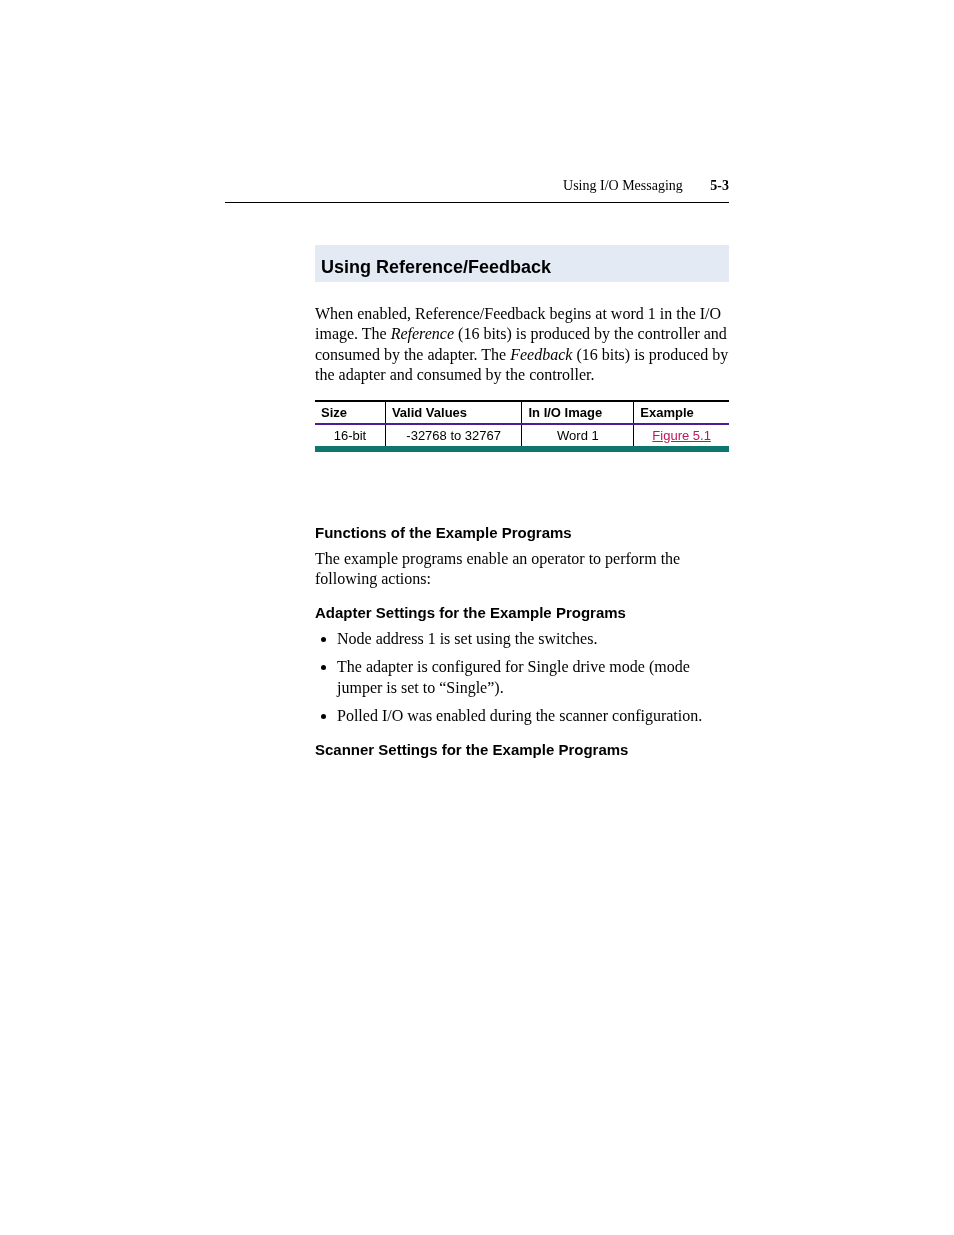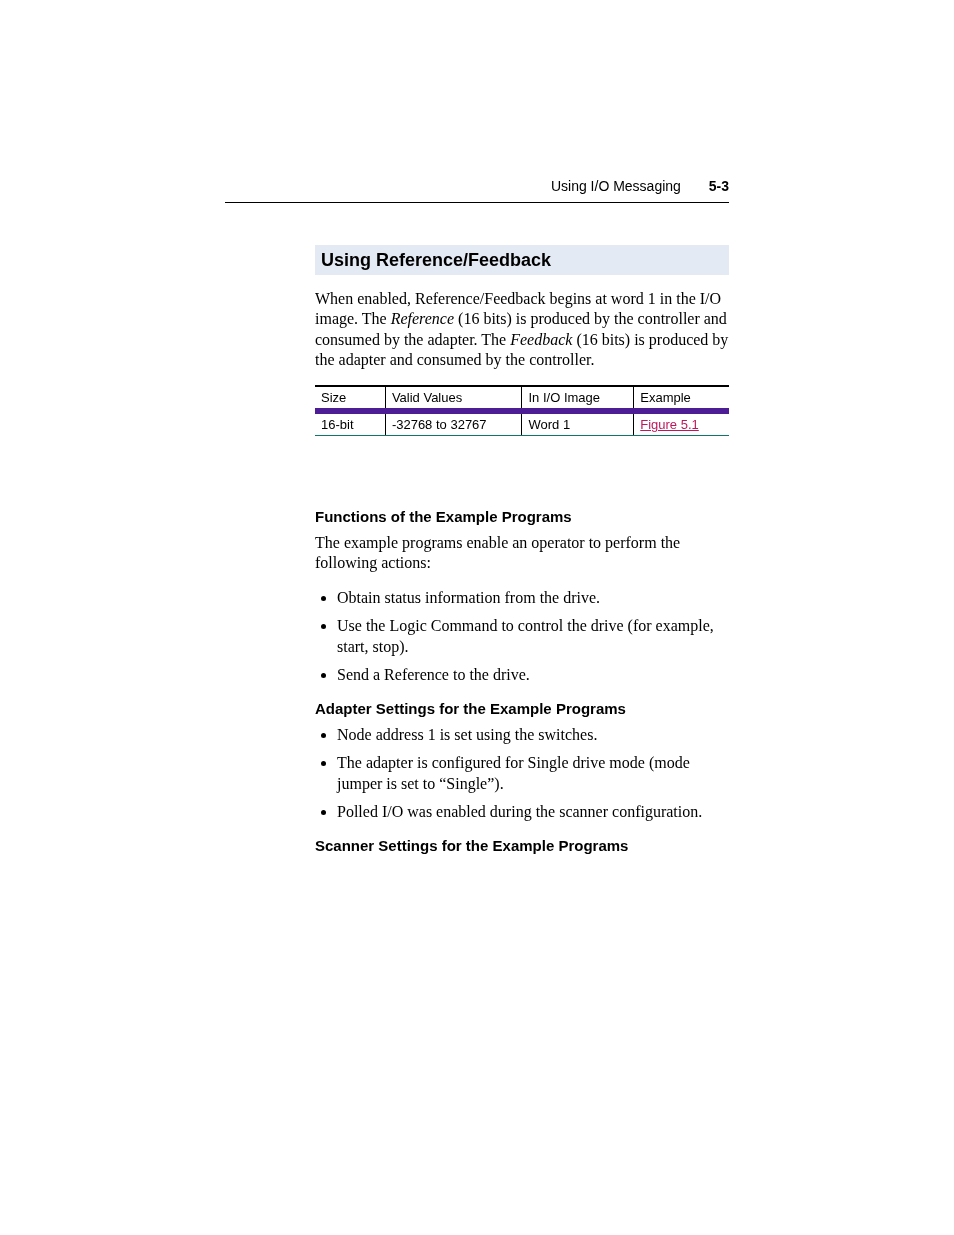--- a/index.html
+++ b/index.html
@@ -13,21 +13,21 @@
     width: 954px;
     height: 1235px;
     position: relative;
     box-sizing: border-box;
     padding: 175px 225px 80px 315px;
   }
   .running-head {
     position: absolute;
     top: 178px;
     right: 225px;
-    font-family: Liberation Sans, sans-serif;
+    font-family: Liberation Serif, serif;
     font-size: 14px;
   }
   .running-head .rh-text {
     font-weight: normal;
   }
   .running-head .rh-num {
     font-weight: bold;
     margin-left: 24px;
   }
   .head-rule {
@@ -38,50 +38,51 @@
     border-top: 1px solid #000;
   }
   .content {
     margin-top: 70px;
   }
   h2.section {
     background: #e4eaf4;
     font-family: Arial, Helvetica, sans-serif;
     font-weight: bold;
     font-size: 18px;
-    margin: 0 0 14px 0;
-    padding: 5px 6px 4px 6px;
+    margin: 0 0 22px 0;
+    padding: 12px 6px 4px 6px;
   }
   p.body {
     font-size: 16px;
     line-height: 1.28;
     margin: 0 0 14px 0;
   }
   em { font-style: italic; }
   table.dtable {
     border-collapse: collapse;
     width: 100%;
     font-family: Arial, Helvetica, sans-serif;
     font-size: 13px;
     margin: 6px 0 28px 0;
   }
   table.dtable th, table.dtable td {
     text-align: left;
     padding: 3px 6px;
   }
   table.dtable thead th {
-    font-weight: normal;
+    font-weight: bold;
     border-top: 2px solid #000;
-    border-bottom: 6px solid #4c1d95;
+    border-bottom: 2px solid #4c1d95;
     border-left: 1px solid #000;
   }
   table.dtable thead th:first-child { border-left: none; }
   table.dtable tbody td {
-    border-bottom: 1px solid #0f766e;
+    border-bottom: 6px solid #0f766e;
     border-left: 1px solid #000;
+    text-align: center;
   }
   table.dtable tbody td:first-child { border-left: none; }
   a.link {
     color: #be185d;
     text-decoration: underline;
   }
   h3.sub {
     font-family: Arial, Helvetica, sans-serif;
     font-weight: bold;
     font-size: 15px;
@@ -141,25 +142,20 @@
         </tr>
       </tbody>
     </table>
 
     <div class="spacer-lg"></div>
 
 
 
     <h3 class="sub">Functions of the Example Programs</h3>
     <p class="body">The example programs enable an operator to perform the following actions:</p>
-    <ul class="bul">
-      <li>Obtain status information from the drive.</li>
-      <li>Use the Logic Command to control the drive (for example, start, stop).</li>
-      <li>Send a Reference to the drive.</li>
-    </ul>
 
     <h3 class="sub">Adapter Settings for the Example Programs</h3>
     <ul class="bul">
       <li>Node address 1 is set using the switches.</li>
       <li>The adapter is configured for Single drive mode (mode jumper is set to “Single”).</li>
       <li>Polled I/O was enabled during the scanner configuration.</li>
     </ul>
 
     <h3 class="sub">Scanner Settings for the Example Programs</h3>
 

